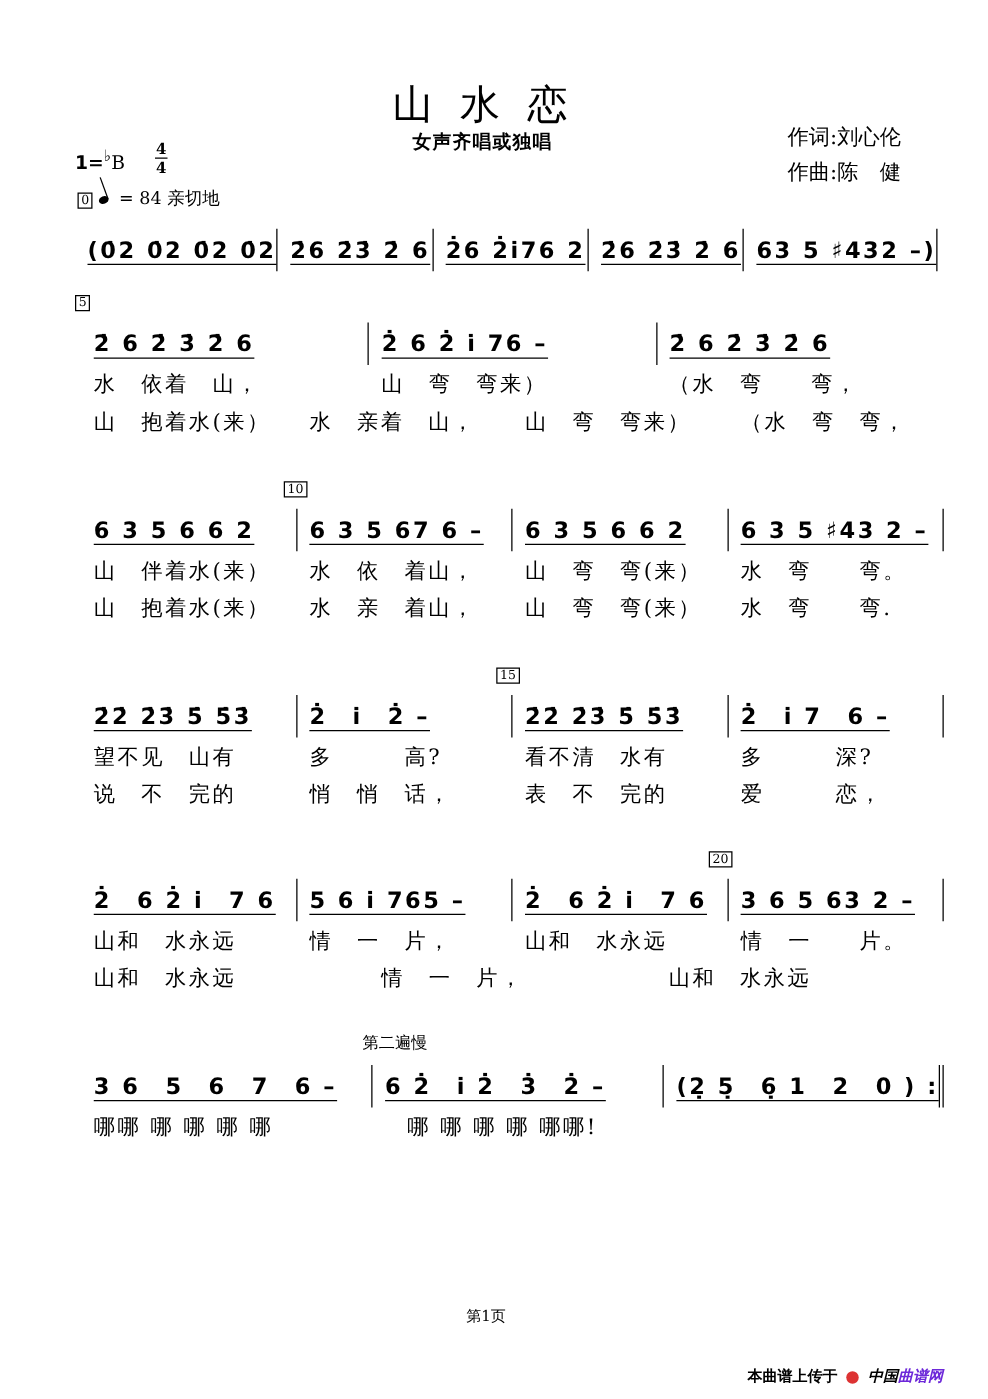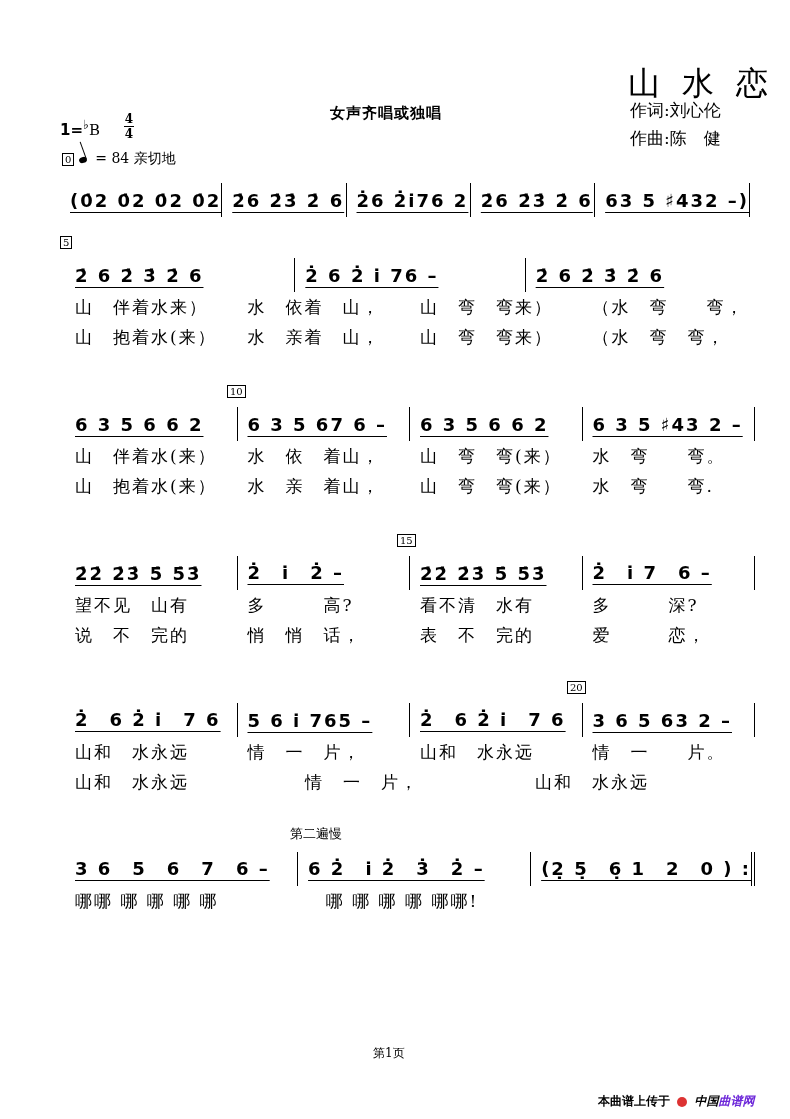--- a/index.html
+++ b/index.html
@@ -1,19 +1,19 @@
 <!DOCTYPE html>
 <html><head>
 <meta charset="utf-8">
 <style>
   html, body { margin:0; padding:0; background:#ffffff; }
   body { width:790px; height:1119px; position:relative; overflow:hidden;
          font-family:"DejaVu Serif", serif; color:#000; }
   .abs { position:absolute; }
-  .title { left:0; width:790px; top:62px; text-align:right; font-size:32px; letter-spacing:22px;
+  .title { left:0; width:790px; top:62px; text-align:center; font-size:32px; letter-spacing:22px;
            font-family:"DejaVu Serif", serif; }
   .subtitle { left:330px; top:104px; font-size:15px; font-family:"DejaVu Sans", sans-serif; letter-spacing:1px;font-weight:bold; }
   .credits { left:630px; top:96px; font-size:17px; line-height:28px; }
   .key { left:60px; top:117px; font-size:15px; font-family:"DejaVu Serif", serif; }
   .key b { font-family:"DejaVu Sans", sans-serif; }
   .timesig { left:124px; top:113px; font-size:12px; line-height:12px; text-align:center; font-weight:bold;
              font-family:"DejaVu Serif", serif; }
   .timesig .bar { border-top:1px solid #000; width:10px; margin:1px auto; }
   .tempo { left:62px; top:150px; font-size:14px; }
   .tempo .note { display:inline-block; width:8px; height:6px; background:#000; border-radius:50%;
@@ -90,21 +90,21 @@
         <span class="txt">2̇ 6 2̇ 3̇ 2̇ 6</span>
       </div>
     <div class="measure barl">
         <span class="txt">2̇ 6 2̇ i̇ 76 –</span>
       </div>
     <div class="measure barl">
         <span class="txt">2̇ 6 2̇ 3̇ 2̇ 6</span>
       </div>
   </div>
   <div class="lyric">
-    <span>山　伴着水来）</span><span>水　依着　山，</span><span>山　弯　弯来）</span><span>（水　弯　　弯，</span>
+    <span>水　依着　山，</span><span>山　弯　弯来）</span><span>（水　弯　　弯，</span>
   </div>
   <div class="lyric">
     <span>山　抱着水(来）</span><span>水　亲着　山，</span><span>山　弯　弯来）</span><span>（水　弯　弯，</span>
   </div>
 </div>
 
 <div class="system" style="top:407px; left:65px;">
   <span class="mnum mbox" style="left:162px">10</span>
   <div class="staff">
     <div class="measure">

